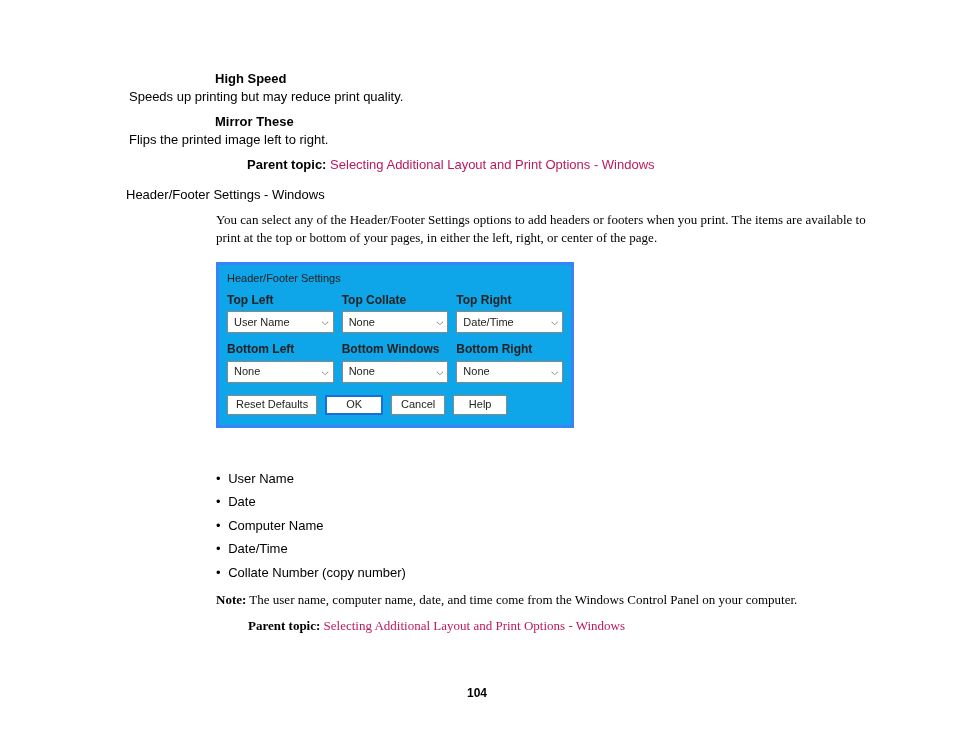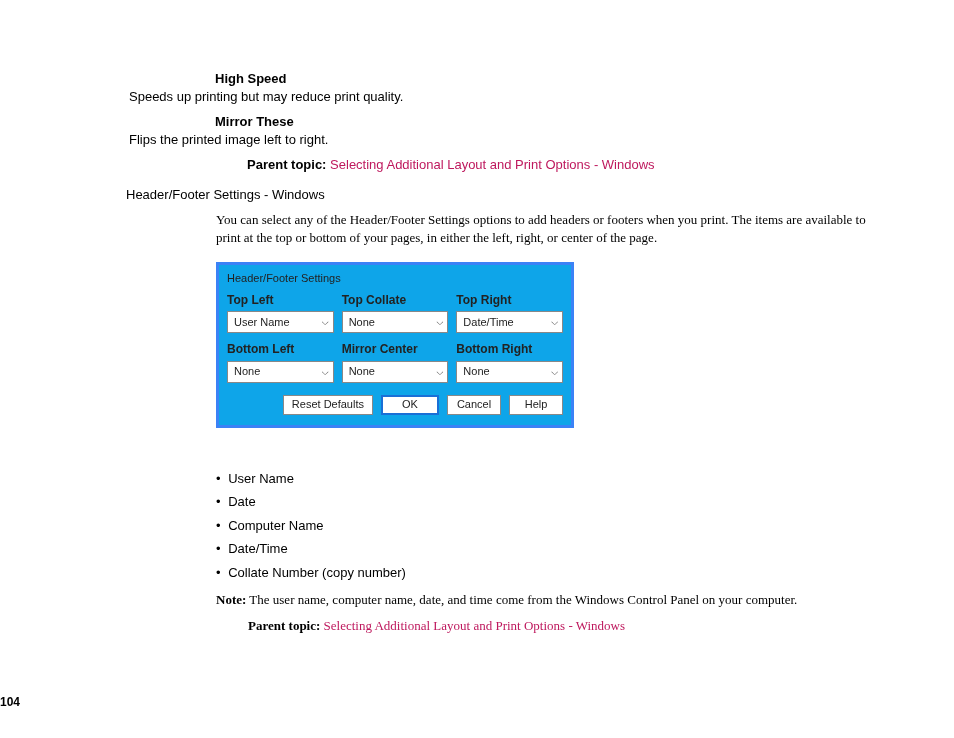--- a/index.html
+++ b/index.html
@@ -13,28 +13,28 @@
 .body-text { margin:0 40px 8px 176px;font-family:Liberation Serif, serif; }
 .note .label { font-weight:bold; }
 .dialog-wrap { margin:16px 0 10px 176px; }
 .dialog { width:352px; border:3px solid #3b82f6; background:#0ea5e9; font-family:"Segoe UI",Tahoma,sans-serif; font-size:11px; color:#222; }
 .dialog-title { padding:6px 8px 4px 8px; }
 .field-row { display:flex; padding:2px 8px 6px 8px; gap:8px; }
 .field { flex:1 1 0; display:flex; flex-direction:column; }
 .field-label { font-size:12px; margin-bottom:3px;font-weight:bold; }
 .field-select { height:20px; border:1px solid #888; display:flex; align-items:center; justify-content:space-between; padding:0 4px 0 6px; background:#fff; font-size:11px; }
 .chevron { font-size:9px; color:#555; }
-.button-row { display:flex; padding:6px 8px 10px 8px; gap:8px; justify-content:flex-end; }
+.button-row { display:flex; padding:6px 8px 10px 8px; gap:8px; justify-content:flex-start; }
 .dialog-btn { height:20px; border:1px solid #888; display:flex; align-items:center; justify-content:center; padding:0 8px; font-size:11px; background:#fff; min-width:54px; box-sizing:border-box; }
 .dialog-btn.default { border:2px solid #1a6fd6; min-width:58px; }
 .dialog-btn.reset { min-width:76px; }
 .list { margin:4px 0 10px 176px; padding:0; list-style:none; }
 .list li { margin:6px 0; }
 .list li::before { content:"• "; padding-right:4px; }
-.page-number { position:absolute; left:0; right:0; bottom:28px; text-align:left; font-weight:bold; font-size:12px; }
+.page-number { position:absolute; left:0; right:0; bottom:37px; text-align:center; font-weight:bold; font-size:12px; }
 .spacer { height:26px; }
 </style>
 </head>
 <body>
 
 <div class="page">
 
   <div class="term">High Speed</div>
   <div class="definition">Speeds up printing but may reduce print quality.</div>
 
@@ -80,21 +80,21 @@
 
       <div class="field-row">
         <div class="field">
           <div class="field-label">Bottom Left</div>
           <div class="field-select">
             <span>None</span>
             <span class="chevron">⌵</span>
           </div>
         </div>
         <div class="field">
-          <div class="field-label">Mirror Center</div>
+          <div class="field-label">Bottom Windows</div>
           <div class="field-select">
             <span>None</span>
             <span class="chevron">⌵</span>
           </div>
         </div>
         <div class="field">
           <div class="field-label">Bottom Right</div>
           <div class="field-select">
             <span>None</span>
             <span class="chevron">⌵</span>

